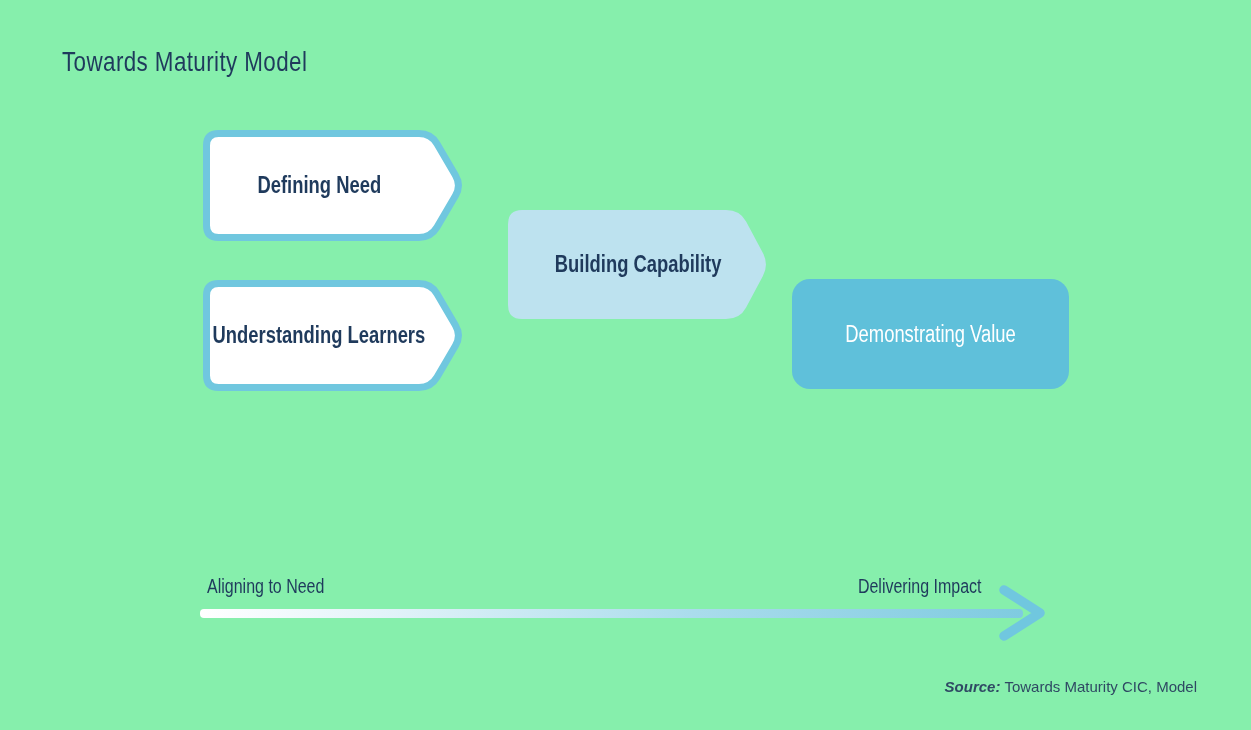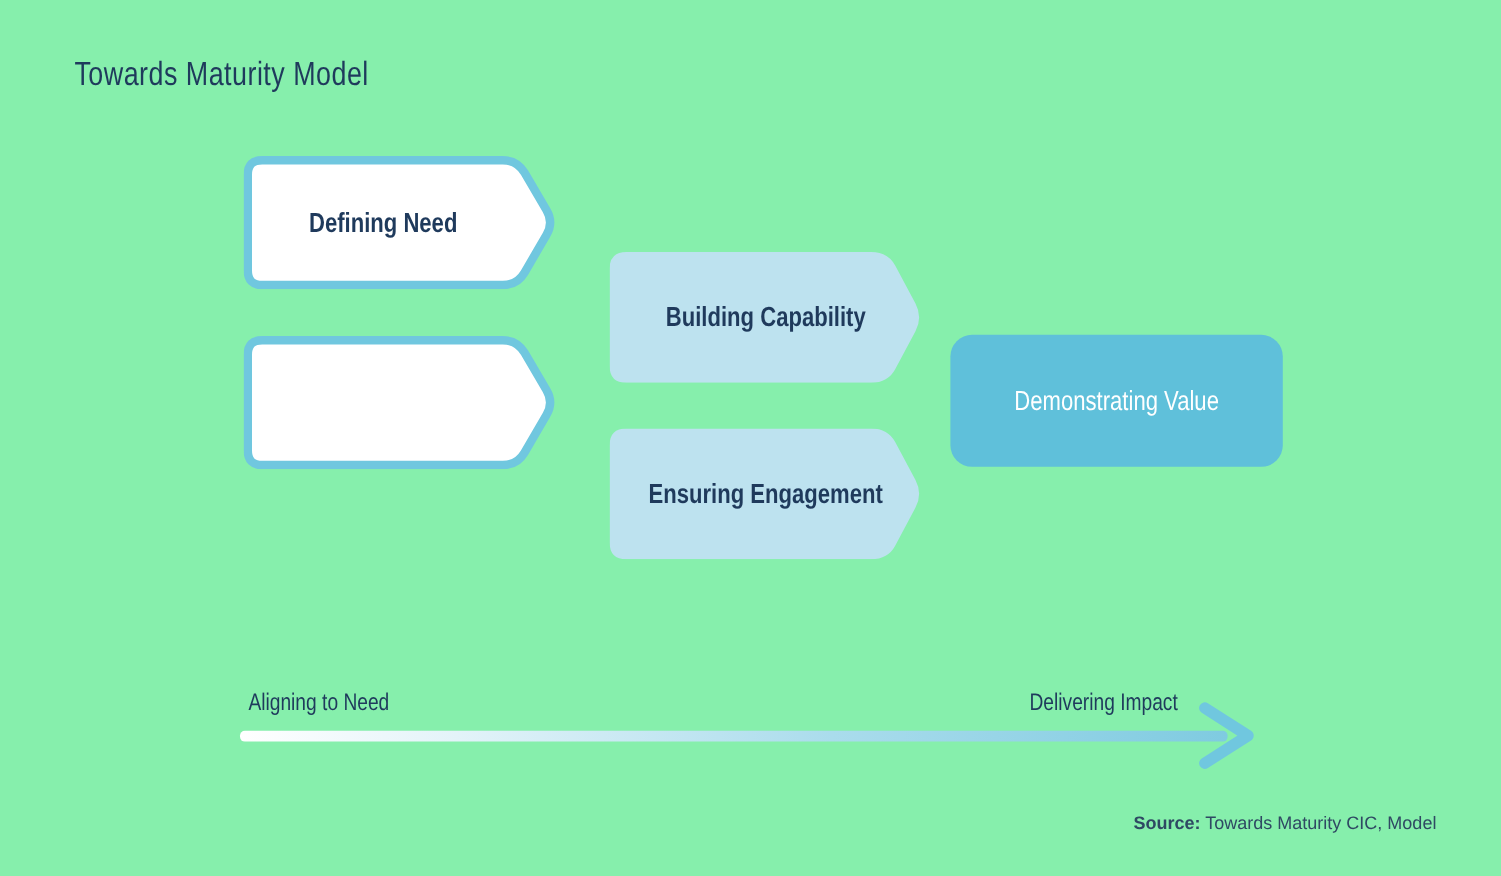--- a/index.html
+++ b/index.html
@@ -42,21 +42,21 @@
   .axis-chevron{position:absolute;left:996px;top:582px;}
   .axis-chevron polyline{fill:none;stroke:var(--teal);stroke-width:9.5;stroke-linecap:round;stroke-linejoin:round;}
   .axis-label{
     position:absolute;top:575px;font-size:20px;white-space:nowrap;color:var(--navy);
   }
   .axis-label.start{left:207px;transform-origin:left center;}
   .axis-label.end{right:269px;transform-origin:right center;}
   .source{
     position:absolute;right:54px;top:678px;font-size:15px;color:var(--source);white-space:nowrap;
   }
-  .source .prefix{font-weight:700;}
+  .source .prefix{font-weight:700;font-style:italic;}
   .source .rest{margin-left:4px;}
 </style>
 </head>
 <body>
 
 <div class="canvas">
 
   <h1 class="title condensed">Towards Maturity Model</h1>
 
   <div class="stage left-col" style="left:203px;top:130px">
@@ -65,40 +65,35 @@
     </svg>
     <div class="label">
         <span>Defining Need</span>
       </div>
   </div>
 
   <div class="stage left-col" style="left:203px;top:280px">
     <svg width="262" height="111" viewBox="0 0 262 111" aria-hidden="true">
       <path class="outline-arrow" d="M 15.5 3.5 L 216 3.5 Q 228 3.5 234.1 13.9 L 252.4 45.2 Q 258.5 55.5 252.4 65.8 L 234.1 97.1 Q 228 107.5 216 107.5 L 15.5 107.5 Q 3.5 107.5 3.5 95.5 L 3.5 15.5 Q 3.5 3.5 15.5 3.5 Z"></path>
     </svg>
+    <div class="label">
+        <span>Understanding Learners</span>
+      </div>
   </div>
 
 
   <div class="stage mid-col" style="left:508px;top:210px">
     <svg width="261" height="109" viewBox="0 0 261 109" aria-hidden="true">
       <path class="filled-arrow" d="M 14 0 L 218 0 Q 232 0 238.1 11.5 L 254.9 43 Q 261 54.5 254.9 66 L 238.1 97.5 Q 232 109 218 109 L 14 109 Q 0 109 0 95 L 0 14 Q 0 0 14 0 Z"></path>
     </svg>
     <div class="label">
         <span>Building Capability</span>
       </div>
   </div>
 
-  <div class="stage mid-col" style="left:508px;top:357px">
-    <svg width="261" height="109" viewBox="0 0 261 109" aria-hidden="true">
-      <path class="filled-arrow" d="M 14 0 L 218 0 Q 232 0 238.1 11.5 L 254.9 43 Q 261 54.5 254.9 66 L 238.1 97.5 Q 232 109 218 109 L 14 109 Q 0 109 0 95 L 0 14 Q 0 0 14 0 Z"></path>
-    </svg>
-    <div class="label">
-        <span>Ensuring Engagement</span>
-      </div>
-  </div>
 
   <div class="stage final" style="left:792px;top:279px">
     <div class="label">
         <span>Demonstrating Value</span>
       </div>
   </div>
 
   <div class="axis-label start condensed">Aligning to Need</div>
   <div class="axis-label end condensed">Delivering Impact</div>
   <div class="axis-line"></div>

